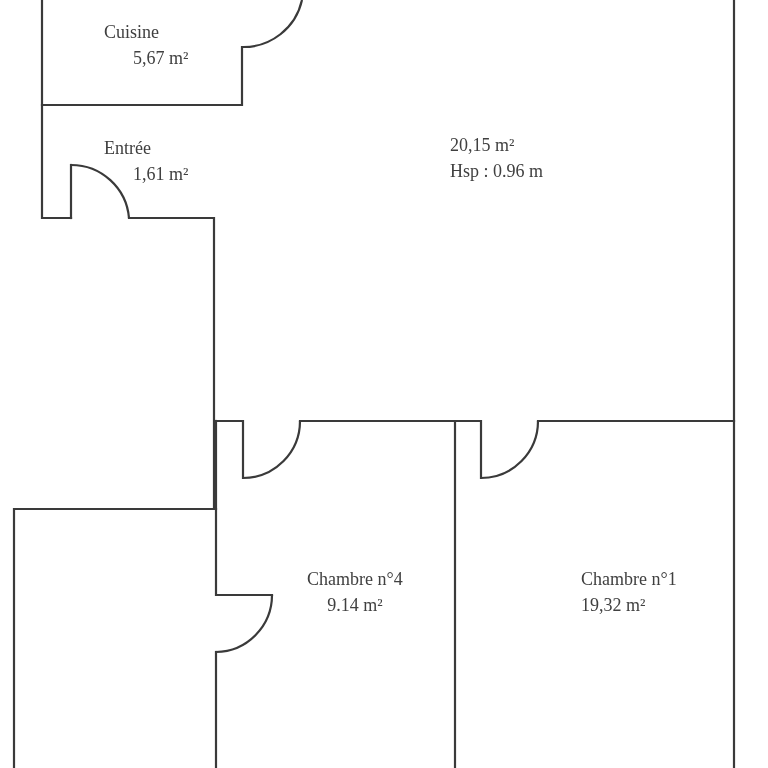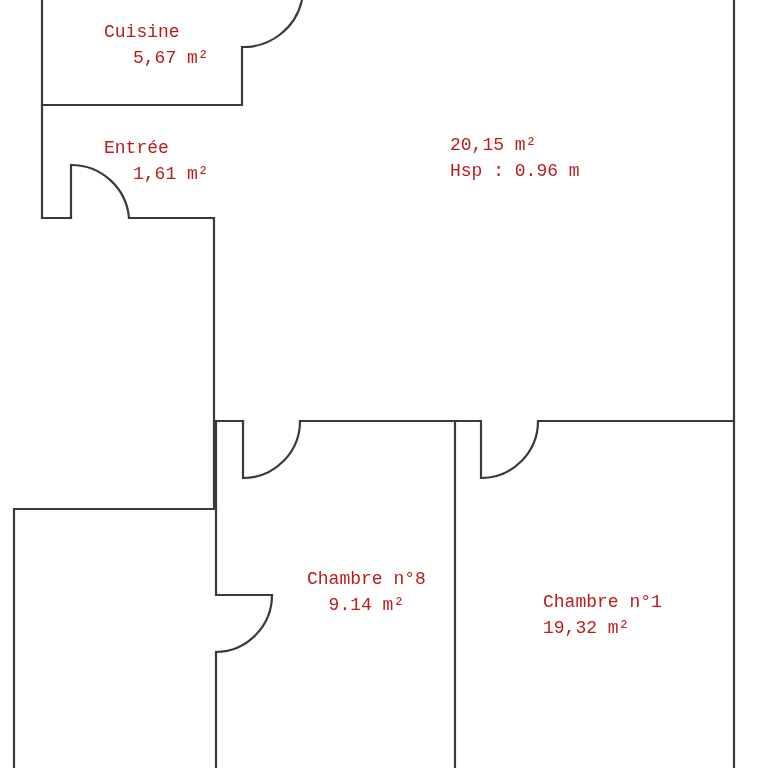--- a/index.html
+++ b/index.html
@@ -2,23 +2,23 @@
 <html><head>
 <meta charset="utf-8">
 <style>
   html, body { margin: 0; padding: 0; background: #ffffff; }
   body { width: 768px; height: 768px; position: relative; overflow: hidden; }
   svg.plan { position: absolute; left: 0; top: 0; }
   .wall { stroke: #3a3a3a; stroke-width: 2.2; fill: none; stroke-linecap: square; }
   .door { stroke: #3a3a3a; stroke-width: 2.2; fill: none; }
   .label {
     position: absolute;
-    font-family: Liberation Mono, monospace;
+    font-family: Liberation Serif, serif;
     font-size: 18px;
-    color: #b91c1c;
+    color: #404040;
     line-height: 26px;
     white-space: nowrap;
   }
   .room { position: absolute; }
 </style>
 </head>
 <body>
 
 <svg class="plan" width="768" height="768" viewBox="0 0 768 768">
 
@@ -60,20 +60,20 @@
 
 <div class="room label" style="left:450px; top:132px;">
   <div>20,15  m²</div>
   <div>Hsp : 0.96 m</div>
 </div>
 
 <div class="room label" style="left:48px; top:596px;">
 </div>
 
 <div class="room label" style="left:307px; top:566px; text-align:center;">
-  <div>Chambre n°8</div>
+  <div>Chambre n°4</div>
   <div>9.14  m²</div>
 </div>
 
-<div class="room label" style="left:543px; top:566px;margin-top:23px;">
+<div class="room label" style="left:581px; top:566px;">
   <div>Chambre n°1</div>
   <div>19,32  m²</div>
 </div>
 
 </body></html>

